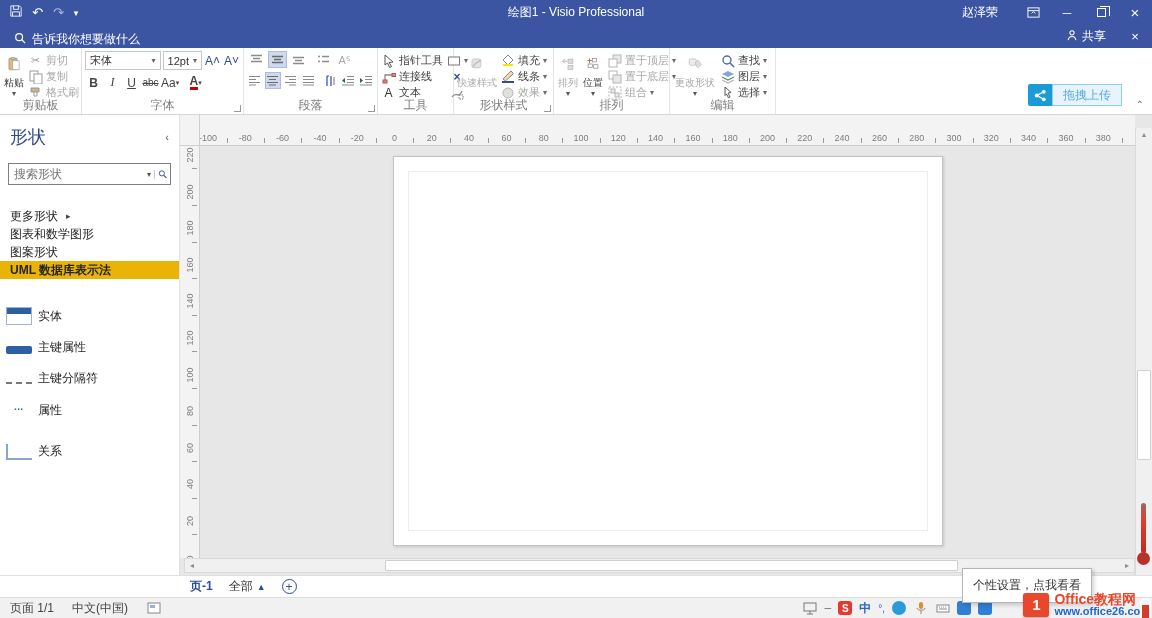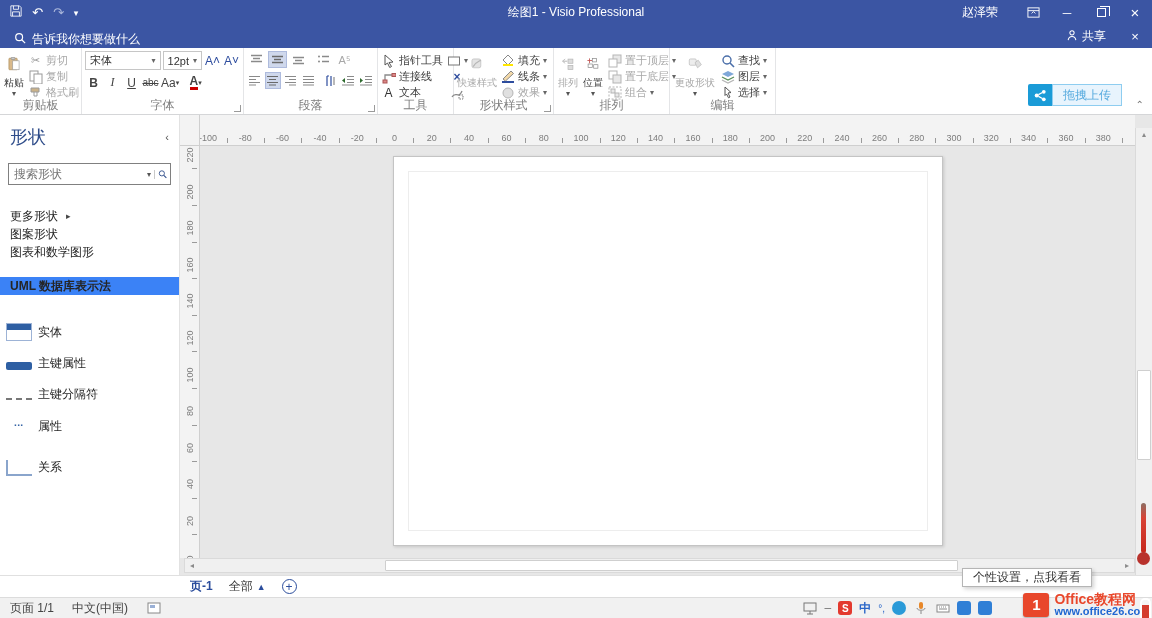--- a/index.html
+++ b/index.html
@@ -59,21 +59,21 @@
   
   .shapes-panel { width:180px; flex:none; background:#fff; position:relative; padding-top:10px; border-right:1px solid #e2e2e2; }
   .sp-title-row { display:flex; align-items:center; padding:0 10px 10px 10px; }
   .sp-title { font-size:18px; color:#2f4d8a; }
   .sp-collapse { margin-left:auto; color:#555; font-size:11px; }
   .sp-search { margin:4px 8px 10px 8px; height:22px; border:1px solid #808080; display:flex; align-items:center; background:#fff; }
   .sp-search input { border:none; outline:none; flex:1; min-width:0; font-size:12px; padding:0 5px; color:#333; font-family:inherit; }
   .sp-search .caret { font-size:8px; color:#555; padding:0 3px; border-right:1px solid #c9c9c9; }
   .sp-link { padding:2px 10px; height:18px; display:flex; align-items:center; gap:8px; color:#252525; font-size:12px; white-space:nowrap; }
   .sp-link .arr { font-size:9px; color:#444; }
-  .sp-link.selected { background:#3b82f6; font-weight:bold;margin-top:16px; }
+  .sp-link.selected { background:#eab308; font-weight:bold; }
   .stencil { display:grid; grid-template-columns:1fr; row-gap:14px; padding:28px 4px 0 6px; }
   .st-item { display:flex; align-items:center; gap:6px; font-size:12px; color:#252525; }
   .st-icon { width:26px; height:18px; flex:none; position:relative; }
   .ent-icon { border:1px solid #9db3d6; background:#fff; }
   .ent-icon:before { content:""; position:absolute; left:0; right:0; top:0; height:6px; background:#2e5fa3; }
   .pk-icon { height:8px; margin-top:5px; background:#2e5fa3; border-radius:2px; }
   .sep-icon { border-top:2px dashed #777; margin-top:8px; height:0; }
   .attr-icon { color:#2e5fa3; font-size:6px; letter-spacing:1px; padding-top:5px; text-align:center; }
   .rel-icon { border-left:2px solid #8aa5cc; border-bottom:2px solid #8aa5cc; height:16px; }
 
@@ -101,21 +101,21 @@
   .thermo { position:absolute; right:4px; top:388px; width:9px; height:62px; }
   .thermo .rod { position:absolute; left:2px; top:0; width:5px; height:50px; background:linear-gradient(#8d6e63,#d84336 30%,#c6281c); border-radius:3px; }
   .thermo .bulb { position:absolute; left:-2px; bottom:0; width:13px; height:13px; background:#b8322c; border-radius:50%; }
 
   
   .pagetab-row { height:22px; background:#fff; border-top:1px solid #e0e0e0; display:flex; align-items:center; padding-left:190px; gap:16px; position:relative; }
   .pt-page { color:#2b4d9c; font-weight:bold; font-size:12px; }
   .pt-all { color:#333; font-size:12px; display:flex; align-items:center; gap:4px; }
   .pt-all .tri { color:#2b4d9c; font-size:9px; }
   .pt-plus { width:15px; height:15px; border:1px solid #2b4d9c; border-radius:50%; color:#2b4d9c; display:flex; align-items:center; justify-content:center; font-size:12px; line-height:1; }
-  .tooltip { position:absolute; right:60px; top:-8px; background:#fff; border:1px solid #b5b5b5; box-shadow:2px 2px 4px rgba(0,0,0,.18); padding:0 10px; font-size:12px; color:#333; white-space:nowrap; z-index:30; }
+  .tooltip { position:absolute; right:60px; top:-8px; background:#fff; border:1px solid #b5b5b5; box-shadow:2px 2px 4px rgba(0,0,0,.18); padding:8px 10px; font-size:12px; color:#333; white-space:nowrap; z-index:30; }
 
   
   .statusbar { height:21px; background:#f1f1f1; border-top:1px solid #dcdcdc; display:flex; align-items:center; padding:0 10px; gap:18px; color:#444; font-size:12px; position:relative; }
   .sb-right { margin-left:auto; display:flex; align-items:center; gap:7px; padding-right:150px; }
   .sg-tile { width:14px; height:14px; border-radius:3px; display:flex; align-items:center; justify-content:center; color:#fff; font-size:10px; font-weight:bold; }
   .watermark { position:absolute; right:2px; bottom:0px; display:flex; align-items:center; gap:5px; z-index:40; }
   .wm-logo { width:26px; height:24px; background:#e8472b; border-radius:3px; color:#fff; font-weight:bold; font-size:15px; display:flex; align-items:center; justify-content:center; box-shadow:0 1px 2px rgba(0,0,0,.3); }
   .wm-col { display:flex; flex-direction:column; line-height:1.05; }
   .wm-title { color:#e8472b; font-weight:bold; font-size:14px; text-shadow:0 0 1px #fff; }
   .wm-url { color:#1f66d1; font-weight:bold; font-size:11px; }
@@ -552,24 +552,24 @@
             <path d="M9 9l4 4" stroke="#2f4d8a" stroke-width="1.6"></path>
           </svg>
       </span>
     </div>
     <div style="height:12px;"></div>
     <div class="sp-link">
       <span>更多形状</span>
       <span class="arr">▸</span>
     </div>
     <div class="sp-link">
+      <span>图表和数学图形</span>
+    </div>
+    <div class="sp-link">
       <span>图案形状</span>
-    </div>
-    <div class="sp-link">
-      <span>图表和数学图形</span>
     </div>
     <div class="sp-link selected">
       <span>UML 数据库表示法</span>
     </div>
 
     <div class="stencil">
       <div class="st-item">
         <span class="st-icon ent-icon"></span>
         <span>实体</span>
       </div>

